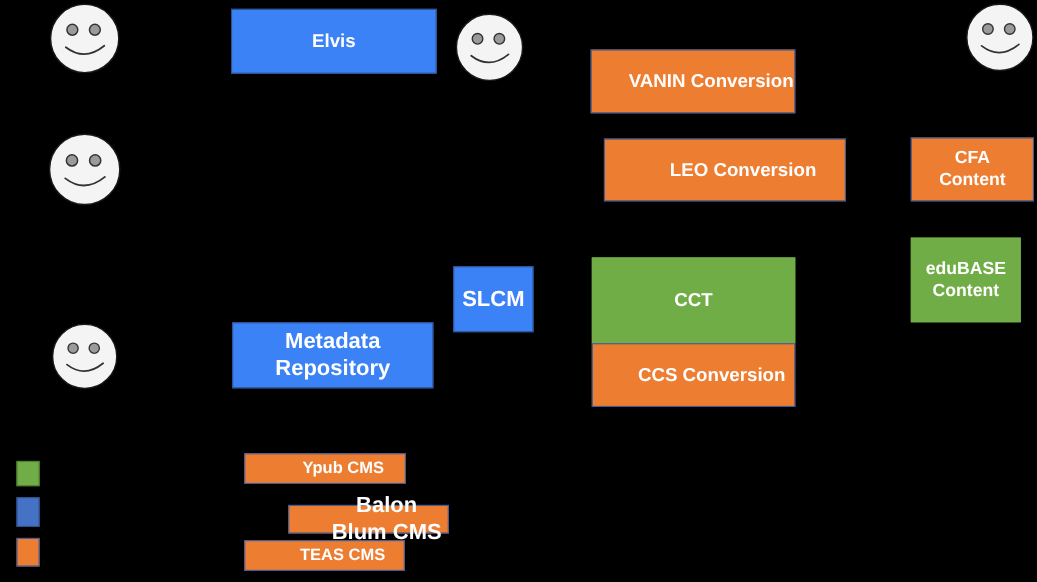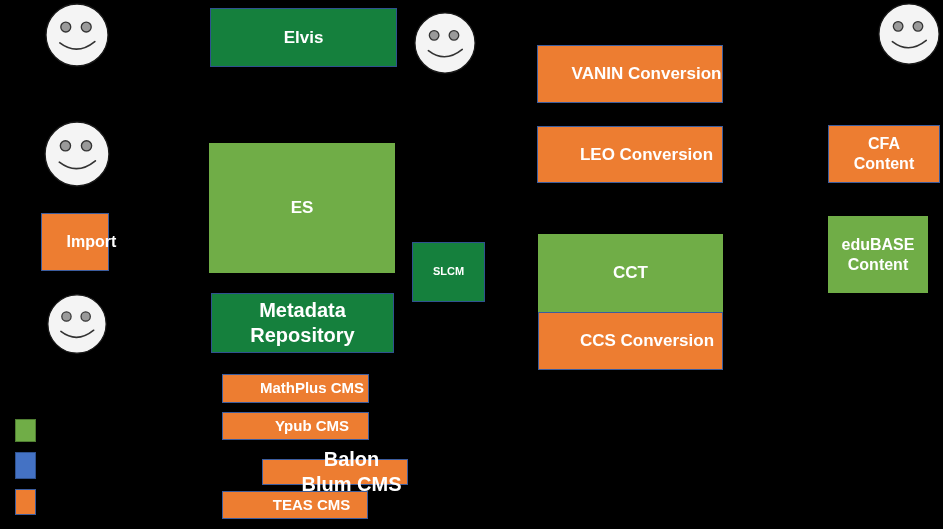--- a/index.html
+++ b/index.html
@@ -5,30 +5,30 @@
   html,body{margin:0;padding:0;background:#000;}
   .stage{
     position:relative;width:943px;height:529px;background:#000000;overflow:hidden;
     font-family:"Liberation Sans",sans-serif;
   }
   .node{
     position:absolute;display:flex;align-items:center;justify-content:center;
     color:#ffffff;font-weight:bold;text-align:center;line-height:1.25;
     box-sizing:border-box;
   }
-  .fill-blue{background:#15803d;border:1px solid #2F528F;}
+  .fill-blue{background:#3b82f6;border:1px solid #2F528F;}
   .fill-green{background:#70AD47;border:1px solid #70AD47;}
   .fill-orange{background:#ED7D31;border:1px solid #3C5D9E;padding-left:33px;}
 
   #node-elvis   {left:210px;top:8px;  width:187px;height:59px;font-size:17px;}
   #node-es      {left:209px;top:143px;width:186px;height:130px;font-size:17px;}
   #node-metadata{left:211px;top:293px;width:183px;height:60px;font-size:20px;}
-  #node-slcm    {left:412px;top:242px;width:73px; height:60px;font-size:11px;}
+  #node-slcm    {left:412px;top:242px;width:73px; height:60px;font-size:20px;}
   #node-vanin   {left:537px;top:45px; width:186px;height:58px;font-size:17px;}
-  #node-leo     {left:537px;top:126px;width:186px;height:57px;font-size:17px;text-align:right;}
+  #node-leo     {left:549px;top:126px;width:220px;height:57px;font-size:17px;text-align:right;}
   #node-cct     {left:538px;top:215px;width:185px;height:78px;font-size:17px;margin-top:19px;}
   #node-ccs     {left:538px;top:312px;width:185px;height:58px;font-size:17px;}
   #node-cfa     {left:828px;top:125px;width:112px;height:58px;font-size:16px;padding:0 7px;}
   #node-edubase {left:828px;top:216px;width:100px;height:77px;font-size:16px;padding:0 10px;}
   #node-import  {left:41px; top:213px;width:68px; height:58px;font-size:16px;}
   #node-mathplus{left:222px;top:374px;width:147px;height:29px;font-size:15px;}
   #node-ypub    {left:222px;top:412px;width:147px;height:28px;font-size:15px;}
   #node-balon   {left:222px;top:459px;width:146px;height:26px;font-size:20px;margin-left:40px;}
   #node-teas    {left:222px;top:491px;width:146px;height:28px;font-size:15px;}
 
@@ -84,31 +84,28 @@
   <div class="actor" id="actor-5">
     <svg viewBox="0 0 100 100" width="100%" height="100%">
       <circle cx="50" cy="50" r="47" fill="#F4F4F4" stroke="#1a1a1a" stroke-width="2"></circle>
       <circle cx="33" cy="38" r="7.5" fill="#9a9a9a" stroke="#333" stroke-width="2"></circle>
       <circle cx="64" cy="38" r="7.5" fill="#9a9a9a" stroke="#333" stroke-width="2"></circle>
       <path d="M24 62 Q 50 82 77 60" fill="none" stroke="#333" stroke-width="2.5" stroke-linecap="round"></path>
     </svg>
   </div>
 
   <div class="node fill-blue" id="node-elvis">Elvis</div>
-  <div class="node fill-green" id="node-es">ES</div>
   <div class="node fill-blue" id="node-metadata">Metadata Repository</div>
   <div class="node fill-blue" id="node-slcm">SLCM</div>
   <div class="node fill-orange" id="node-vanin">VANIN Conversion</div>
   <div class="node fill-orange" id="node-leo">LEO Conversion</div>
   <div class="node fill-green" id="node-cct">CCT</div>
   <div class="node fill-orange" id="node-ccs">CCS Conversion</div>
   <div class="node fill-orange" id="node-cfa">CFA Content</div>
   <div class="node fill-green" id="node-edubase">eduBASE Content</div>
-  <div class="node fill-orange" id="node-import">Import</div>
-  <div class="node fill-orange" id="node-mathplus">MathPlus CMS</div>
   <div class="node fill-orange" id="node-ypub">Ypub CMS</div>
   <div class="node fill-orange" id="node-balon">Balon Blum CMS</div>
   <div class="node fill-orange" id="node-teas">TEAS CMS</div>
 
   <div class="swatch" id="swatch-green"></div>
   <div class="swatch" id="swatch-blue"></div>
   <div class="swatch" id="swatch-orange"></div>
 
 </div>
 

